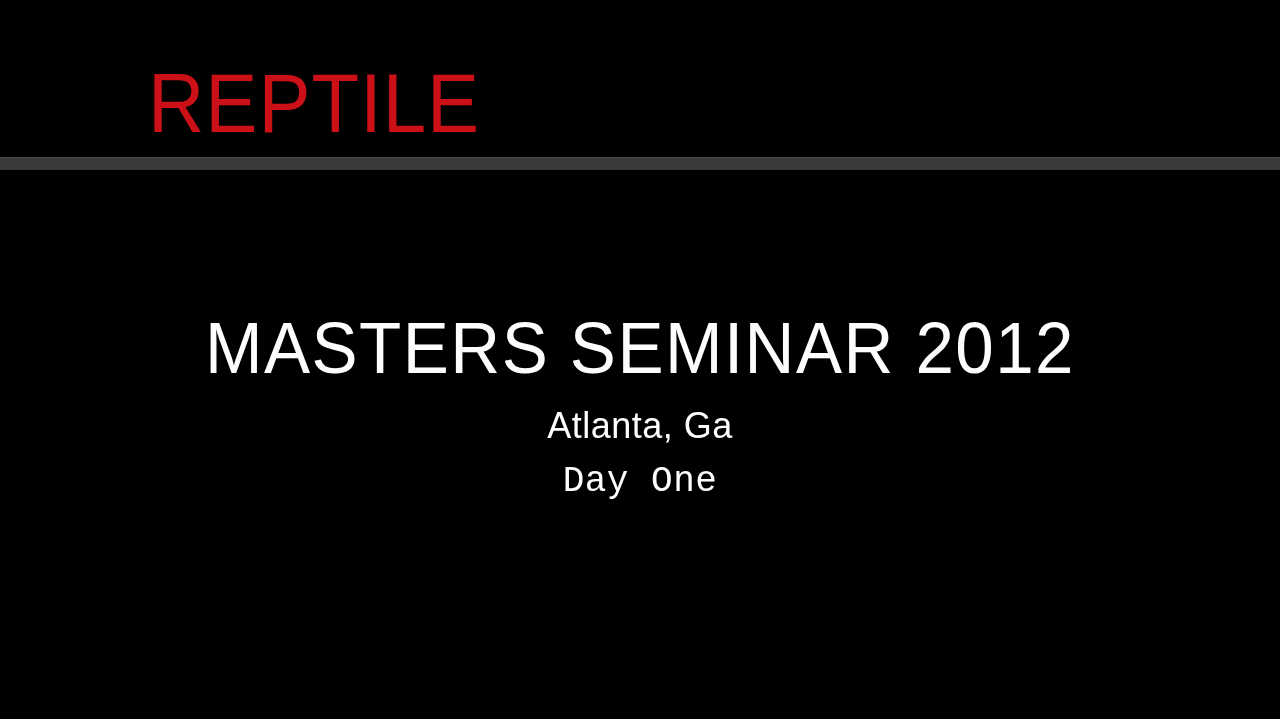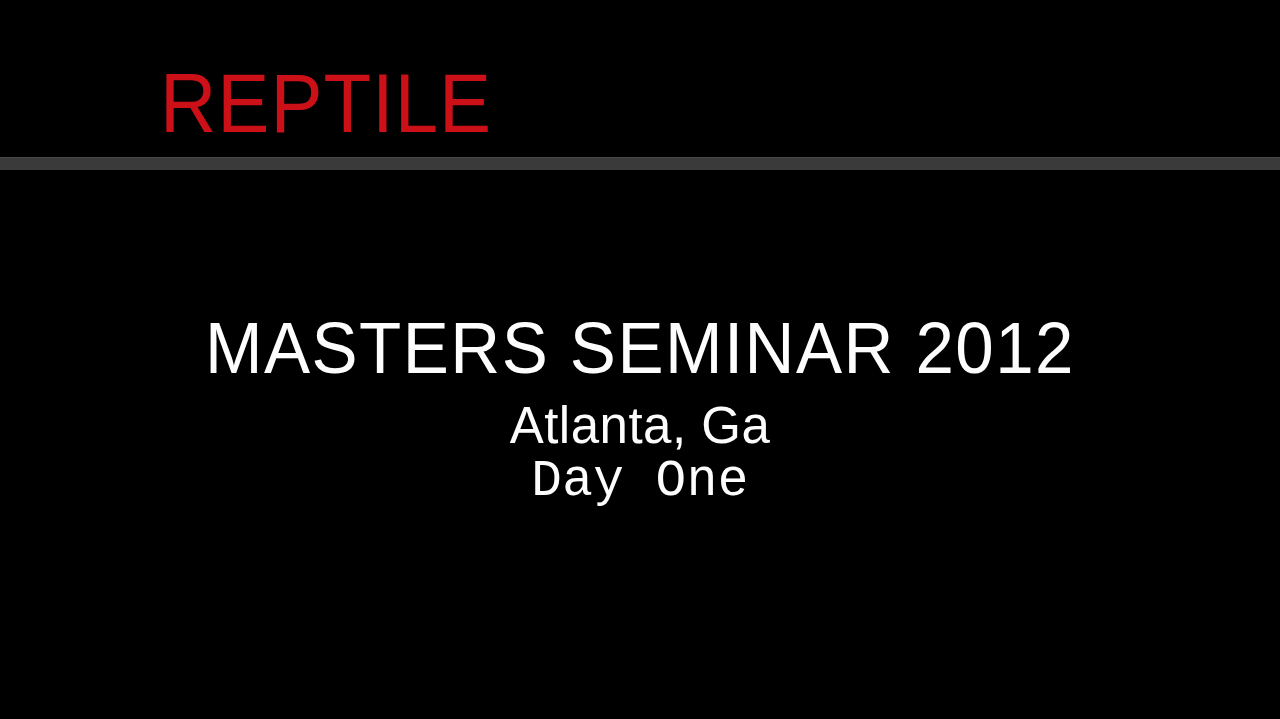--- a/index.html
+++ b/index.html
@@ -18,21 +18,21 @@
     position: relative;
     width: 1280px;
     height: 719px;
     background: #000000;
     overflow: hidden;
   }
 
   
   .brand-wrap {
     position: absolute;
-    left: 12px;
+    left: 0;
     top: 0;
     width: 1128px;
     height: 157px;
   }
 
   .brand-logo {
     position: absolute;
     left: 148px;
     top: 61px;
     font-family: "Liberation Sans", sans-serif;
@@ -82,21 +82,21 @@
     white-space: nowrap;
     transform: scaleX(0.96);
     transform-origin: center top;
   }
 
   .sub-line {
     position: absolute;
     left: 0;
     width: 1280px;
     font-family: "Liberation Sans", sans-serif;
-    font-size: 51px;
+    font-size: 36px;
     line-height: 56px;
     font-weight: 400;
     letter-spacing: 0.5px;
     color: #fdfdfd;
     white-space: nowrap;
   }
 
   .sub-line-1 { top: 228px; }
   .sub-line-2 { top: 284px; font-family: Liberation Mono, monospace; }
 </style>

